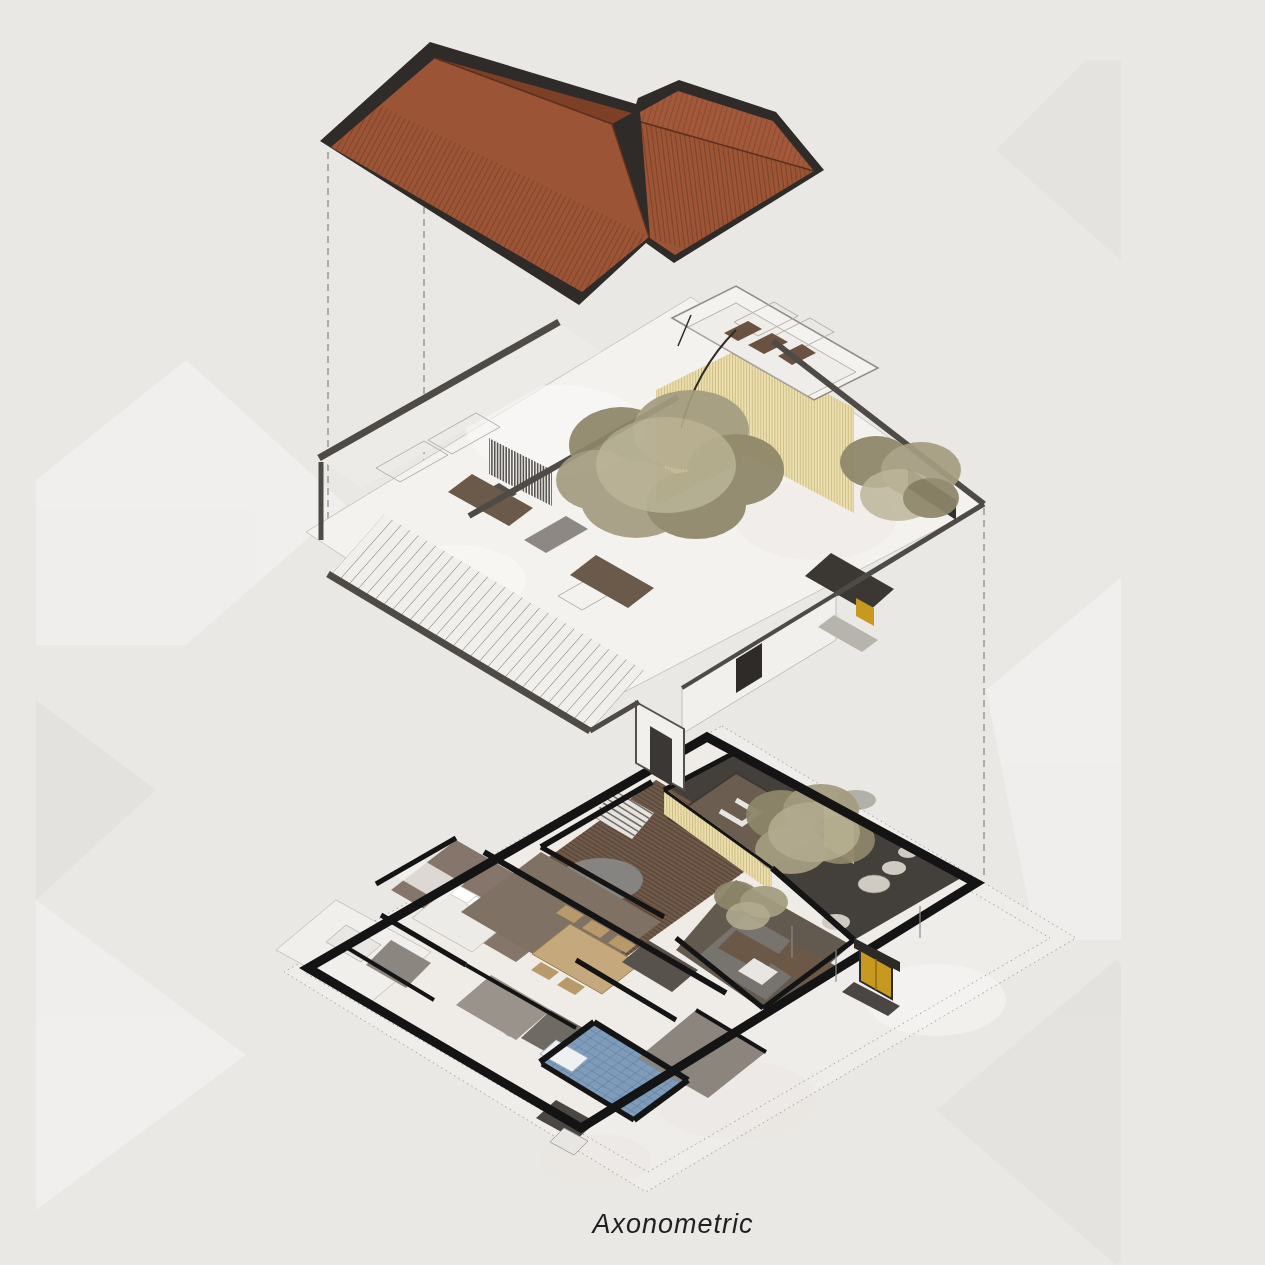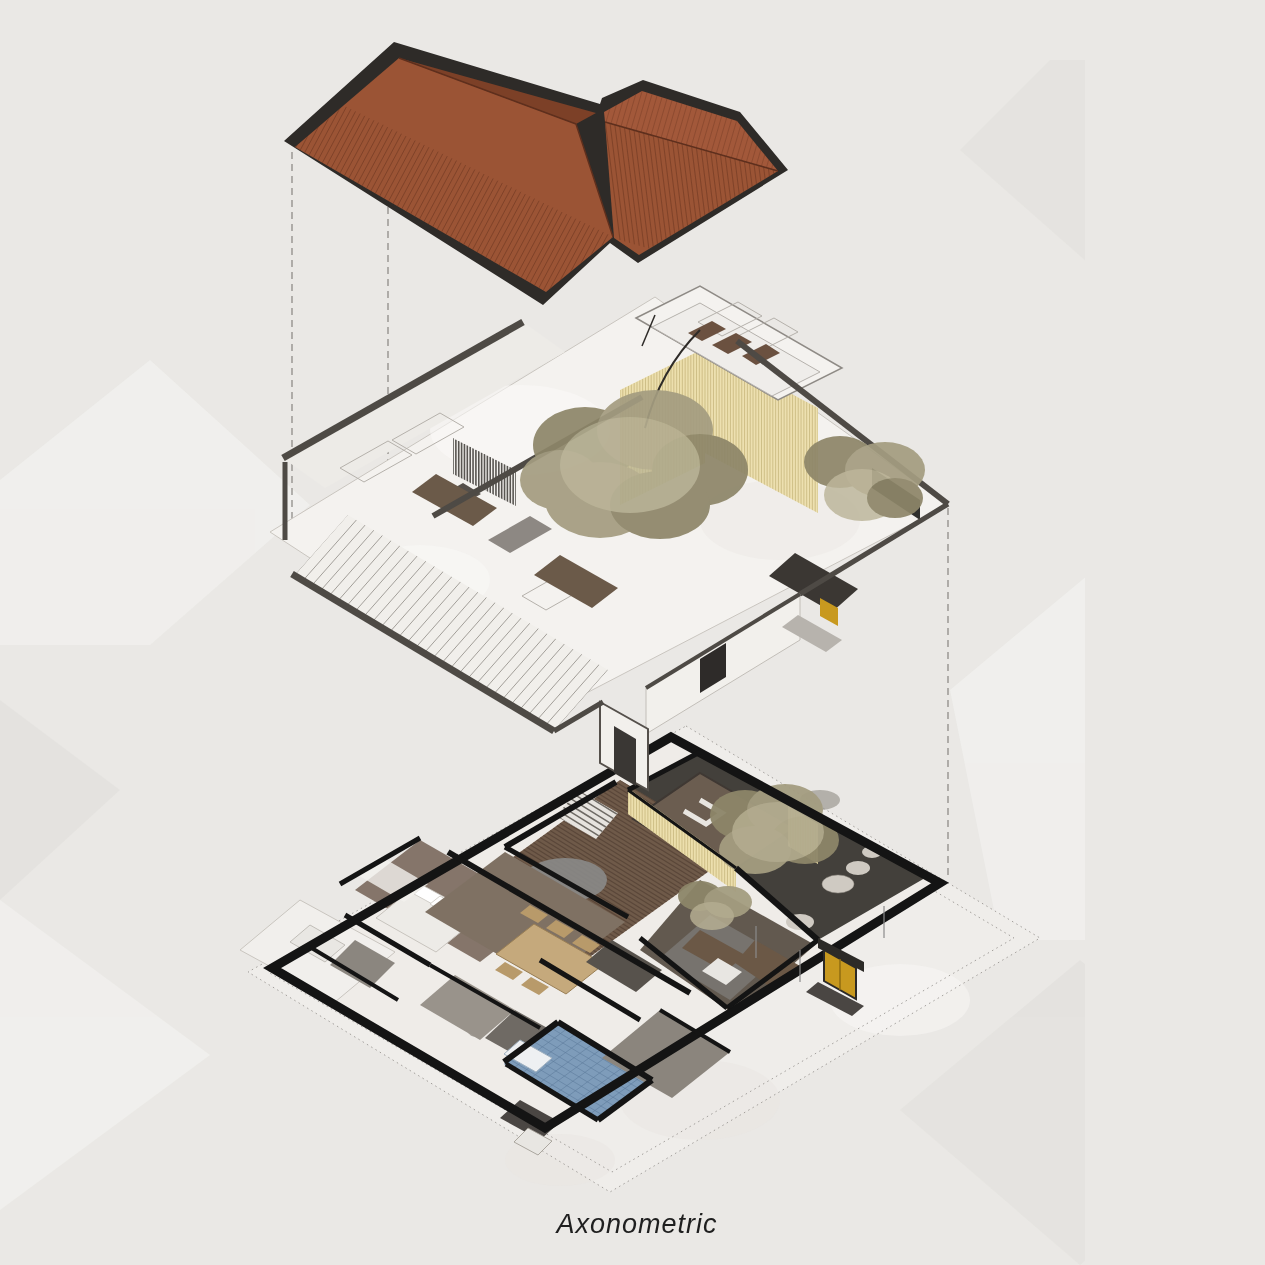--- a/index.html
+++ b/index.html
@@ -1,16 +1,16 @@
 <!DOCTYPE html>
 <html style="--background: #eae8e5; --paper-shape-light: #f2f1ef; --paper-shape-dark: #e3e1de; --roof-tile: #9b5435; --roof-tile-dark: #7c4027; --roof-tile-light: #a2583a; --roof-stripe: #5f2f1c; --roof-edge: #2e2b28; --wall-cap: #4e4a45; --wall-white: #f4f2ef; --line-gray: #b5b1ab; --plan-wall: #141414; --floor-light: #efece8; --stone-margin: #efedea; --deck-wood: #6f5a49; --deck-stripe: #544135; --inner-roof: #6b5d50; --courtyard: #43403b; --rock: #cfcac2; --tree-olive: #a49d80; --tree-olive-dark: #8d8669; --tree-olive-light: #b8b194; --slat-yellow: #ecdfad; --slat-yellow-line: #cdbd85; --tile-blue: #7e9cba; --tile-blue-line: #5f7d9d; --door-yellow: #c8991f; --table-wood: #c5a97c; --sofa-brown: #6b5846; --rug-gray: #77736e; --dashed-line: #8f8c88; --text: #1f1f1f;"><head>
 <meta charset="utf-8">
 <style>
   html,body{margin:0;padding:0;background:var(--background,#eae8e5);}
-  .stage{position:relative;width:1085px;height:1265px;overflow:hidden;background:var(--background,#eae8e5);font-family:"Liberation Sans",sans-serif;}
+  .stage{position:relative;width:1085px;height:1265px;overflow:hidden;background:var(--background,#eae8e5);font-family:"Liberation Sans",sans-serif;padding-left:36px;}
   svg{display:block}
   
   .f-bg{fill:var(--background)}
   .f-shape-l{fill:var(--paper-shape-light)}
   .f-shape-d{fill:var(--paper-shape-dark)}
   .f-rooftile{fill:var(--roof-tile)}
   .f-rooftile-dk{fill:var(--roof-tile-dark)}
   .f-rooftile-lt{fill:var(--roof-tile-light)}
   .f-roofedge{fill:var(--roof-edge)}
   .f-white{fill:var(--wall-white)}

